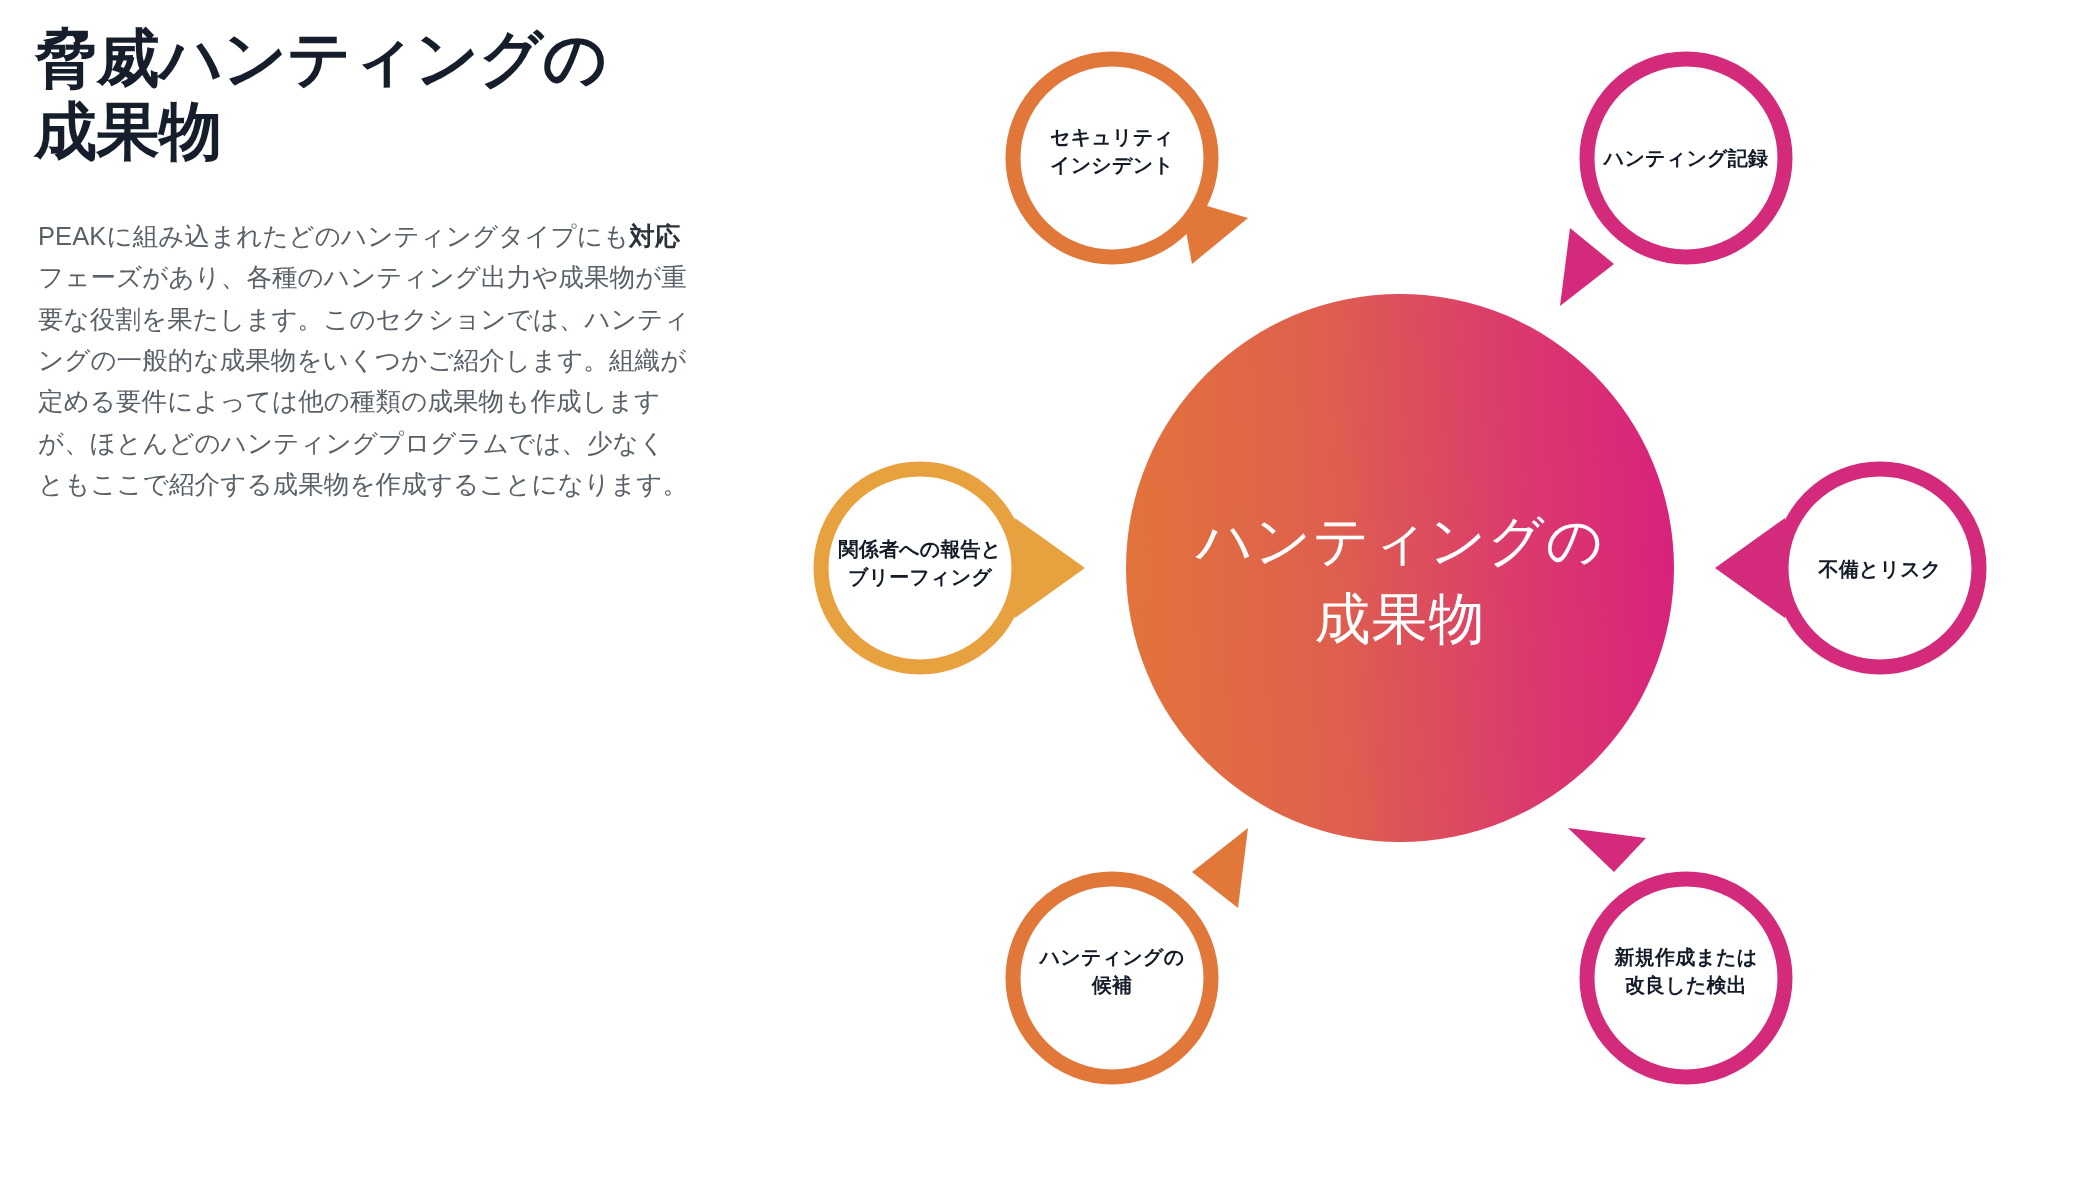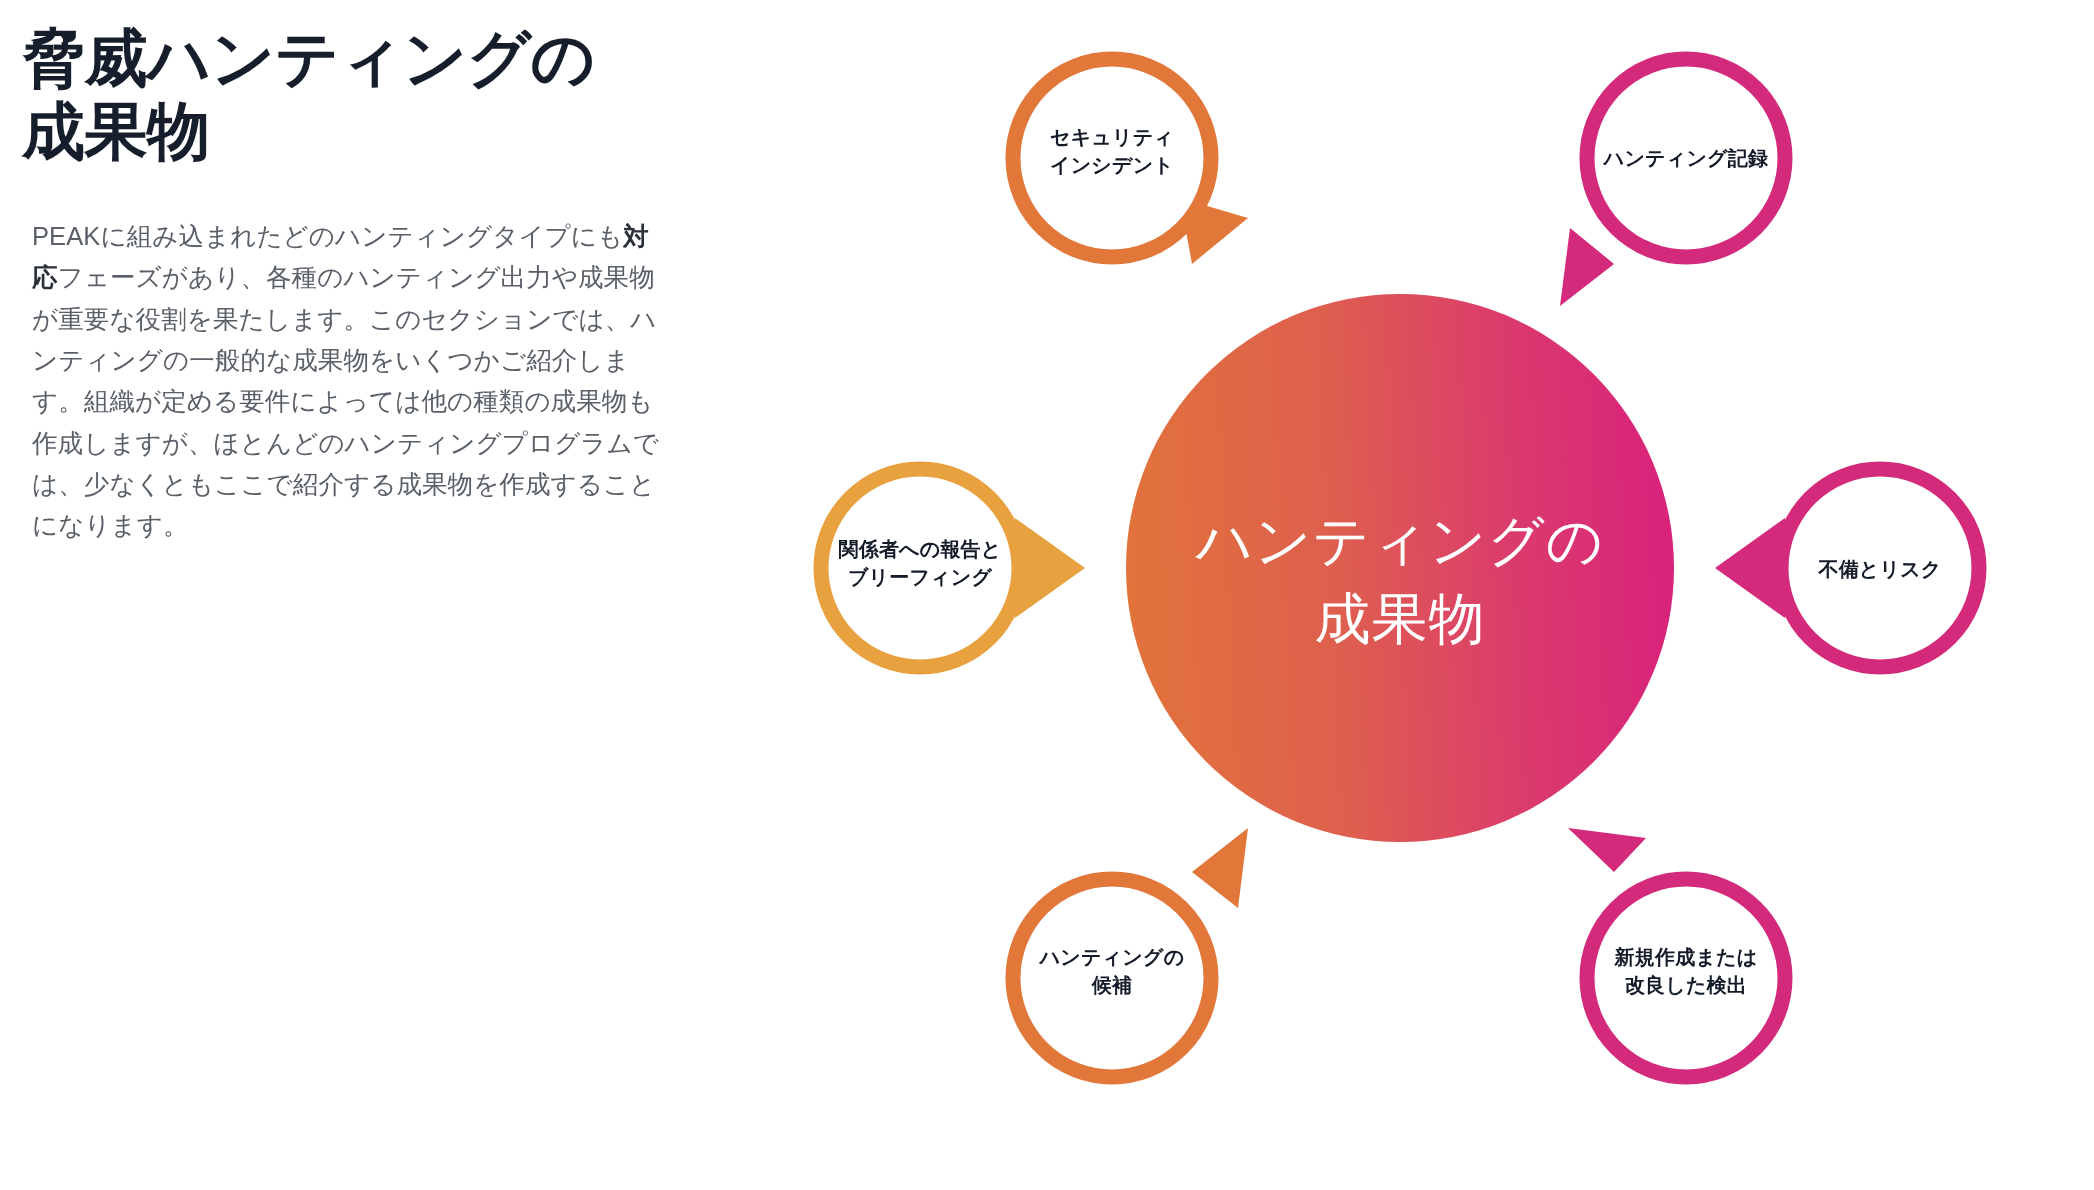--- a/index.html
+++ b/index.html
@@ -9,34 +9,34 @@
     background:#ffffff;
     font-family:"Liberation Sans","DejaVu Sans",sans-serif;
     overflow:hidden;
     position:relative;
   }
   .page{position:relative;width:2094px;height:1190px;}
 
   
   .left-col{
     position:absolute;
-    left:22px; top:22px;
+    left:34px; top:22px;
     width:660px;
   }
   .headline{
     font-size:63px;
     font-weight:bold;
     line-height:1.16;
     letter-spacing:-0.5px;
     color:#171E2B;
     margin:0;
     white-space:pre-line;
   }
   .body-copy{
-    margin:10px;
+    margin:4px;
     margin-top:48px;
     font-size:25.5px;
     line-height:1.62;
     color:#5A6068;
     letter-spacing:0.1px;
   }
   .body-copy b{color:#2C3239;font-weight:bold;}
 
   
   .diagram{

